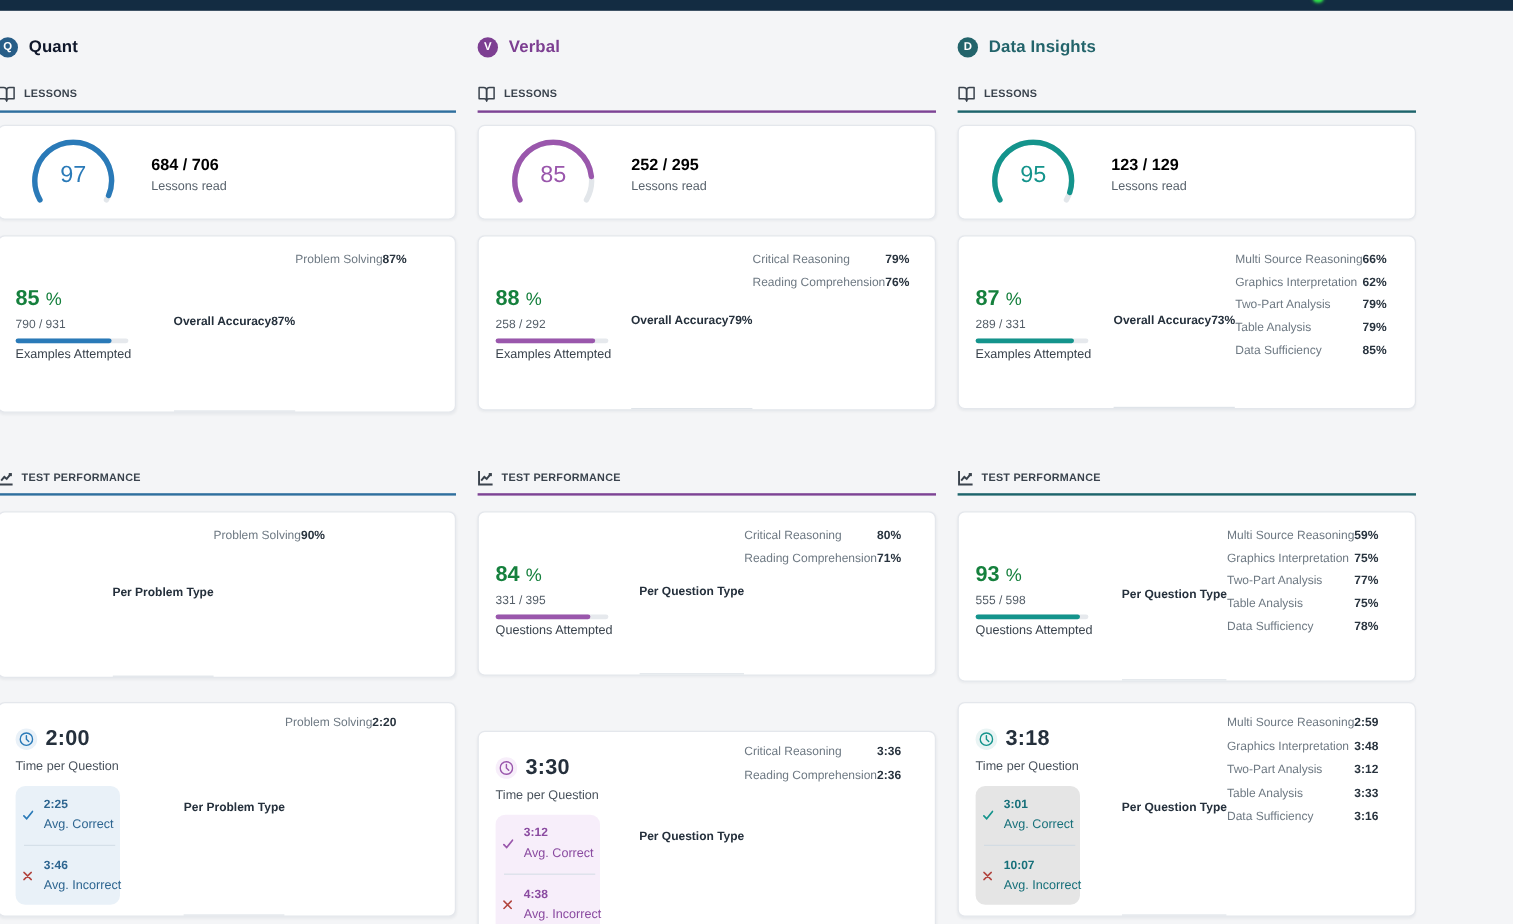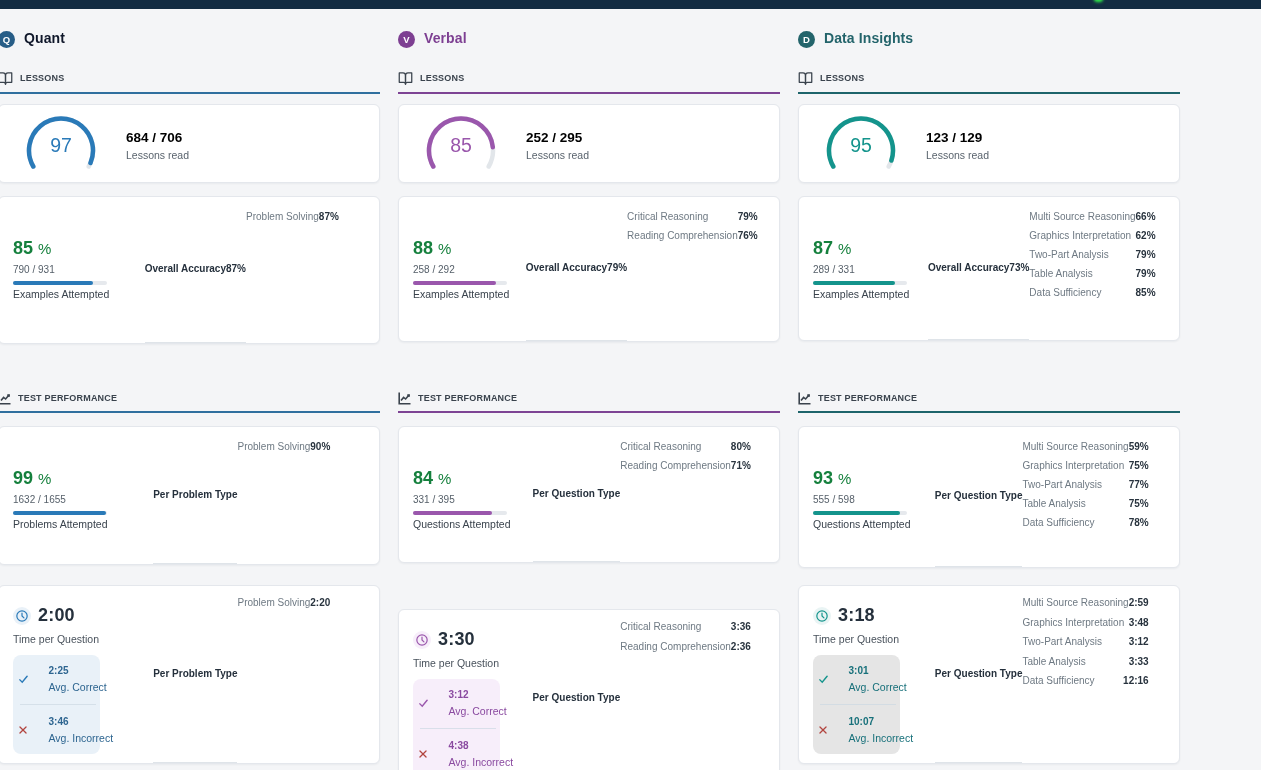--- a/index.html
+++ b/index.html
@@ -32,21 +32,21 @@
 .trow{display:flex;justify-content:space-between;font-size:10px;color:#6e7983;line-height:19.2px}
 .trow b{color:#28333e}
 .tblock{flex:0 0 119px;min-width:119px;padding-left:14px;align-self:flex-start}
 .trowtop{display:flex;align-items:center;margin-top:19px}
 .clockwrap{width:18px;height:18px;border-radius:50%;display:inline-flex;align-items:center;justify-content:center}
 .bigtime{font-size:18px;font-weight:bold;color:#25303c;margin-left:7px;letter-spacing:.2px}
 .tpq{font-size:10.5px;color:#49525c;margin-top:6px;line-height:14px;white-space:nowrap}
 .avgbox{width:87px;border-radius:8px;margin-top:9px;padding:6px 0 6px 2.5px}
 .avgcell{display:flex;align-items:center;padding:2px 0}
 .avgic{width:15px;flex:0 0 15px;display:flex;justify-content:center}
-.avgtx{font-size:10.5px;line-height:16px;margin-left:18px}
+.avgtx{font-size:10.5px;line-height:16px;margin-left:6px}
 .avgt{font-weight:bold;font-size:10px}
 .avgl{white-space:nowrap}
 .avgdiv{height:1px;background:#ccd8e2;margin:7px 4px 7px 4px;opacity:.7}
 .t4{padding-top:3px}
 .t4 .thead{padding-bottom:4px}
 .t4 .trows{margin-top:4px}
 .t4 .trow{line-height:19.6px}
 </style></head>
 <body>
 <div class="topbar"></div>
@@ -100,28 +100,20 @@
 <div class="seclabel" style="top:390px">
       <svg class="secic" width="13" height="13" viewBox="0 0 13 13" fill="none" stroke="#3a434d" stroke-width="1.6">
         <path d="M1.2 0.5 V11.8 H12.5"></path>
         <path d="M3 8.6 L5.6 5.4 L7.6 7.0 L10.8 3.2"></path>
         <rect x="9.3" y="2.2" width="2.6" height="2.6" fill="#3a434d" stroke="none"></rect>
       </svg>
       <span>TEST PERFORMANCE</span>
     </div>
 <div class="secline" style="top:411px;background:#2f6f9e"></div>
 <div class="card crow" style="top:426px;height:139px">
-<div class="lblock">
-        <div class="big">99<span class="pc">%</span></div>
-        <div class="frac">1632 / 1655</div>
-        <div class="pbar">
-          <i style="width:99%;background:#2a7ab8"></i>
-        </div>
-        <div class="att">Problems Attempted</div>
-      </div>
 <div class="rblock">
         <div class="thead">
           <span>Per Problem Type</span>
         </div>
         <div class="trows">
           <div class="trow">
             <span>Problem Solving</span>
             <b>90%</b>
           </div>
         </div>
@@ -479,18 +471,18 @@
           <div class="trow">
             <span>Two-Part Analysis</span>
             <b>3:12</b>
           </div>
           <div class="trow">
             <span>Table Analysis</span>
             <b>3:33</b>
           </div>
           <div class="trow">
             <span>Data Sufficiency</span>
-            <b>12:16</b>
+            <b>3:16</b>
           </div>
         </div>
       </div>
 </div>
 </div>
 
 </body></html>

